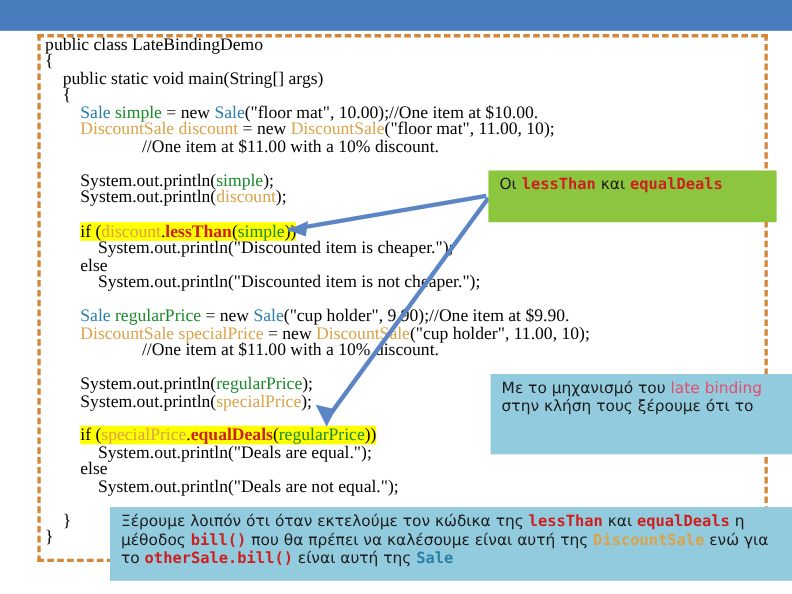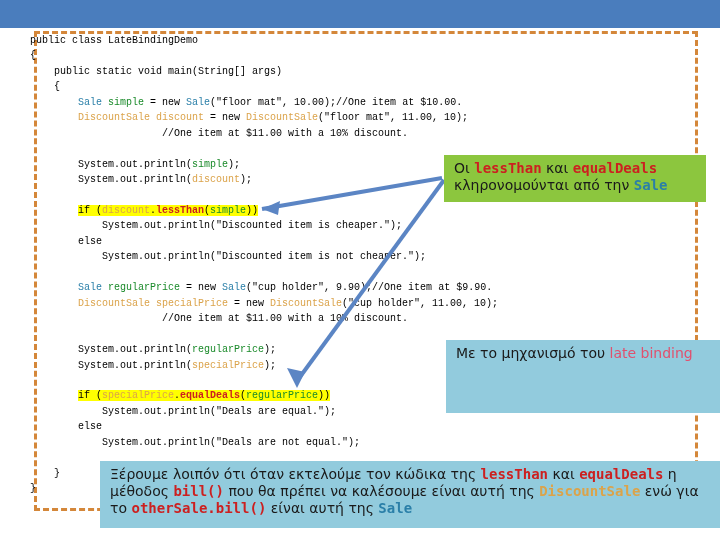--- a/index.html
+++ b/index.html
@@ -74,39 +74,38 @@
 </style>
 </head>
 <body>
 
 <div id="slide">
 
   <div id="header-band"></div>
 
   <div id="code-frame"></div>
 
-  <div id="code-render" style="position:absolute;left:30px;top:33px;width:676px;
-      font-family:Liberation Mono, monospace;font-size:10px;
+  <div id="code-render" style="position:absolute;left:41px;top:33px;width:676px;
+      font-family:Liberation Serif, serif;font-size:16px;
       line-height:15.45px;white-space:pre;color:#000;"><div>public class LateBindingDemo</div><div>{</div><div>    public static void main(String[] args)</div><div>    {</div><div>        <span style="color:#2a7fa8;">Sale</span> <span style="color:#1a8a2a;">simple</span> = new <span style="color:#2a7fa8;">Sale</span>("floor mat", 10.00);//One item at $10.00.</div><div>        <span style="color:#dba34a;">DiscountSale</span> <span style="color:#dba34a;">discount</span> = new <span style="color:#dba34a;">DiscountSale</span>("floor mat", 11.00, 10);</div><div>                      //One item at $11.00 with a 10% discount.</div><div>&nbsp;</div><div>        System.out.println(<span style="color:#1a8a2a;">simple</span>);</div><div>        System.out.println(<span style="color:#dba34a;">discount</span>);</div><div>&nbsp;</div><div>        <span style="background:#ffff00;">if (<span style="color:#dba34a;">discount</span>.<span style="color:#cc2020;font-weight:bold;">lessThan</span>(<span style="color:#1a8a2a;">simple</span>))</span></div><div>            System.out.println("Discounted item is cheaper.");</div><div>        else</div><div>            System.out.println("Discounted item is not cheaper.");</div><div>&nbsp;</div><div>        <span style="color:#2a7fa8;">Sale</span> <span style="color:#1a8a2a;">regularPrice</span> = new <span style="color:#2a7fa8;">Sale</span>("cup holder", 9.90);//One item at $9.90.</div><div>        <span style="color:#dba34a;">DiscountSale</span> <span style="color:#dba34a;">specialPrice</span> = new <span style="color:#dba34a;">DiscountSale</span>("cup holder", 11.00, 10);</div><div>                      //One item at $11.00 with a 10% discount.</div><div>&nbsp;</div><div>        System.out.println(<span style="color:#1a8a2a;">regularPrice</span>);</div><div>        System.out.println(<span style="color:#dba34a;">specialPrice</span>);</div><div>&nbsp;</div><div>        <span style="background:#ffff00;">if (<span style="color:#dba34a;">specialPrice</span>.<span style="color:#cc2020;font-weight:bold;">equalDeals</span>(<span style="color:#1a8a2a;">regularPrice</span>))</span></div><div>            System.out.println("Deals are equal.");</div><div>        else</div><div>            System.out.println("Deals are not equal.");</div><div>&nbsp;</div><div>    }</div><div>}</div></div>
 
   <svg id="arrow-layer" viewBox="0 0 720 540">
 
     <line x1="442" y1="178" x2="262" y2="209" stroke="#5b85c4" stroke-width="4"></line>
     <polygon points="262,209 280,201 278,215" fill="#5b85c4"></polygon>
 
     <line x1="444" y1="180" x2="297" y2="381" stroke="#5b85c4" stroke-width="4"></line>
     <polygon points="297,388 287,368 305,372" fill="#5b85c4"></polygon>
   </svg>
 
   <div class="callout" id="callout-green">
     <span><span>Οι </span><span class="kw-red">lessThan</span><span> και </span><span class="kw-red">equalDeals</span></span><br>
-    <span><span>κληρονομούνται από την </span><span class="kw-blue">Sale</span></span>
   </div>
 
   <div class="callout" id="callout-cyan-1">
     <span><span>Με το μηχανισμό του </span><span class="kw-pink">late binding</span></span><br>
-    <br>
+    <span>στην κλήση τους ξέρουμε ότι το</span><br>
     <br>
   </div>
 
   <div class="callout" id="callout-cyan-2"><span>Ξέρουμε λοιπόν ότι όταν εκτελούμε τον κώδικα της </span><span class="kw-red">lessThan</span><span> και </span><span class="kw-red">equalDeals</span><span> η μέθοδος </span><span class="kw-red">bill()</span><span> που θα πρέπει να καλέσουμε είναι αυτή της </span><span class="kw-gold">DiscountSale</span><span> ενώ για το </span><span class="kw-red">otherSale.bill()</span><span> είναι αυτή της </span><span class="kw-blue">Sale</span></div>
 
 </div>
 
 </body></html>

